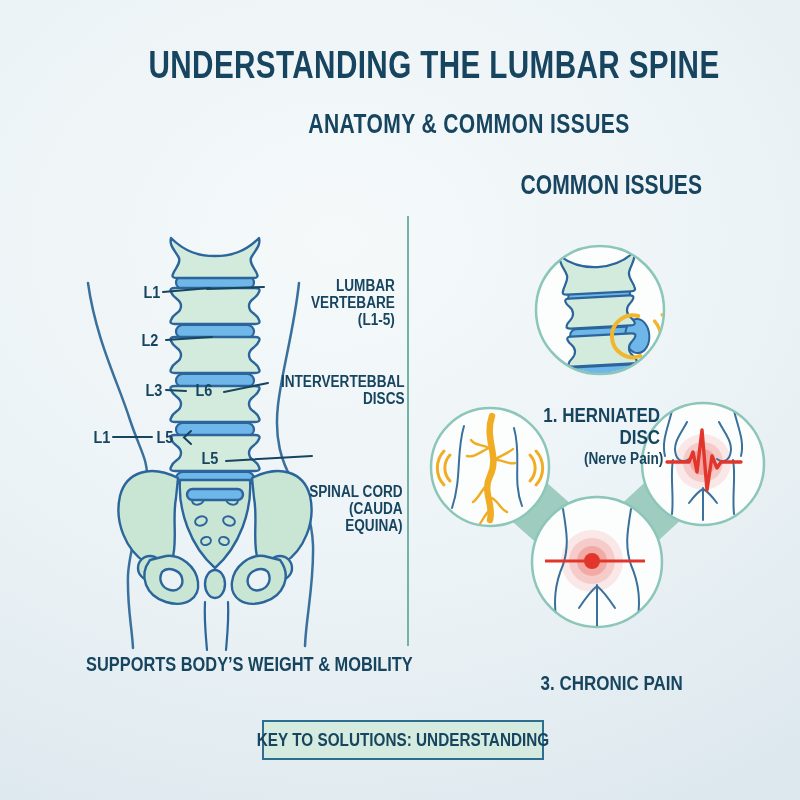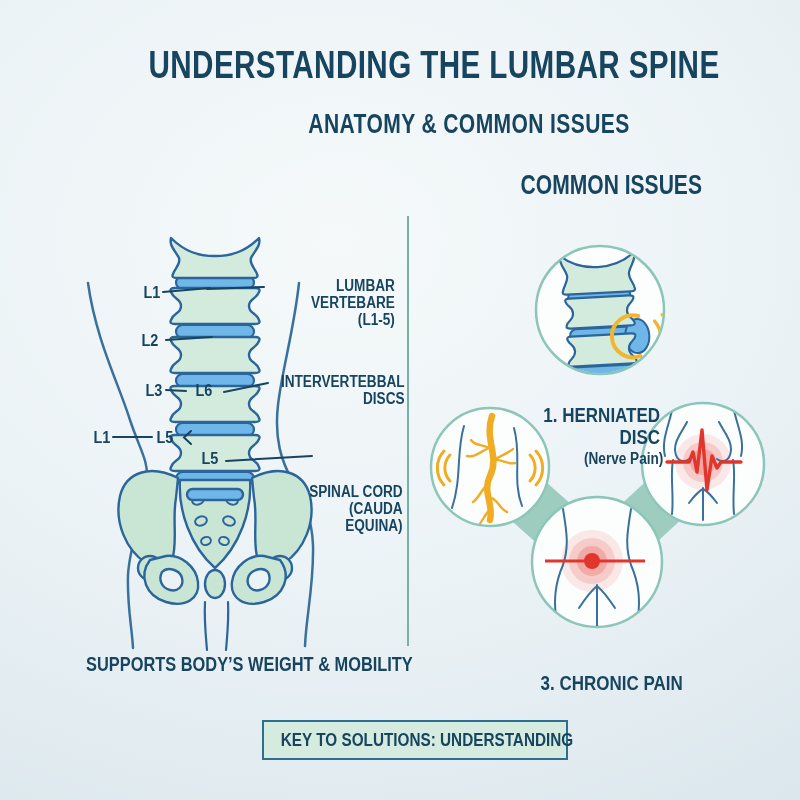--- a/index.html
+++ b/index.html
@@ -20,21 +20,21 @@
   .lab{font-size:17px;}
   .callout{font-size:16px;line-height:17px;font-weight:bold;}
   .cap-supports{left:40px;width:346px;top:652px;font-size:21px;}
   .herniated{left:530px;width:140px;top:404px;font-size:20px;line-height:22px;}
   .herniated-sub{font-size:16px;font-weight:700;margin-top:0;}
   .chronic{left:528px;width:160px;top:672px;font-size:20px;}
   .banner{
     position:absolute;left:262px;top:720px;width:278px;height:36px;
     background:#d6ebdf;border:2px solid #2c6f91;
     display:flex;align-items:center;justify-content:center;
-    font-weight:bold;font-size:18px;color:#17455f;white-space:nowrap;padding-left:24px;
+    font-weight:bold;font-size:18px;color:#17455f;white-space:nowrap;
   }
   svg{position:absolute;left:0;top:0;}
 </style>
 </head>
 <body>
 
 <div class="canvas">
 
   <svg width="800" height="800" viewBox="0 0 800 800">
 

